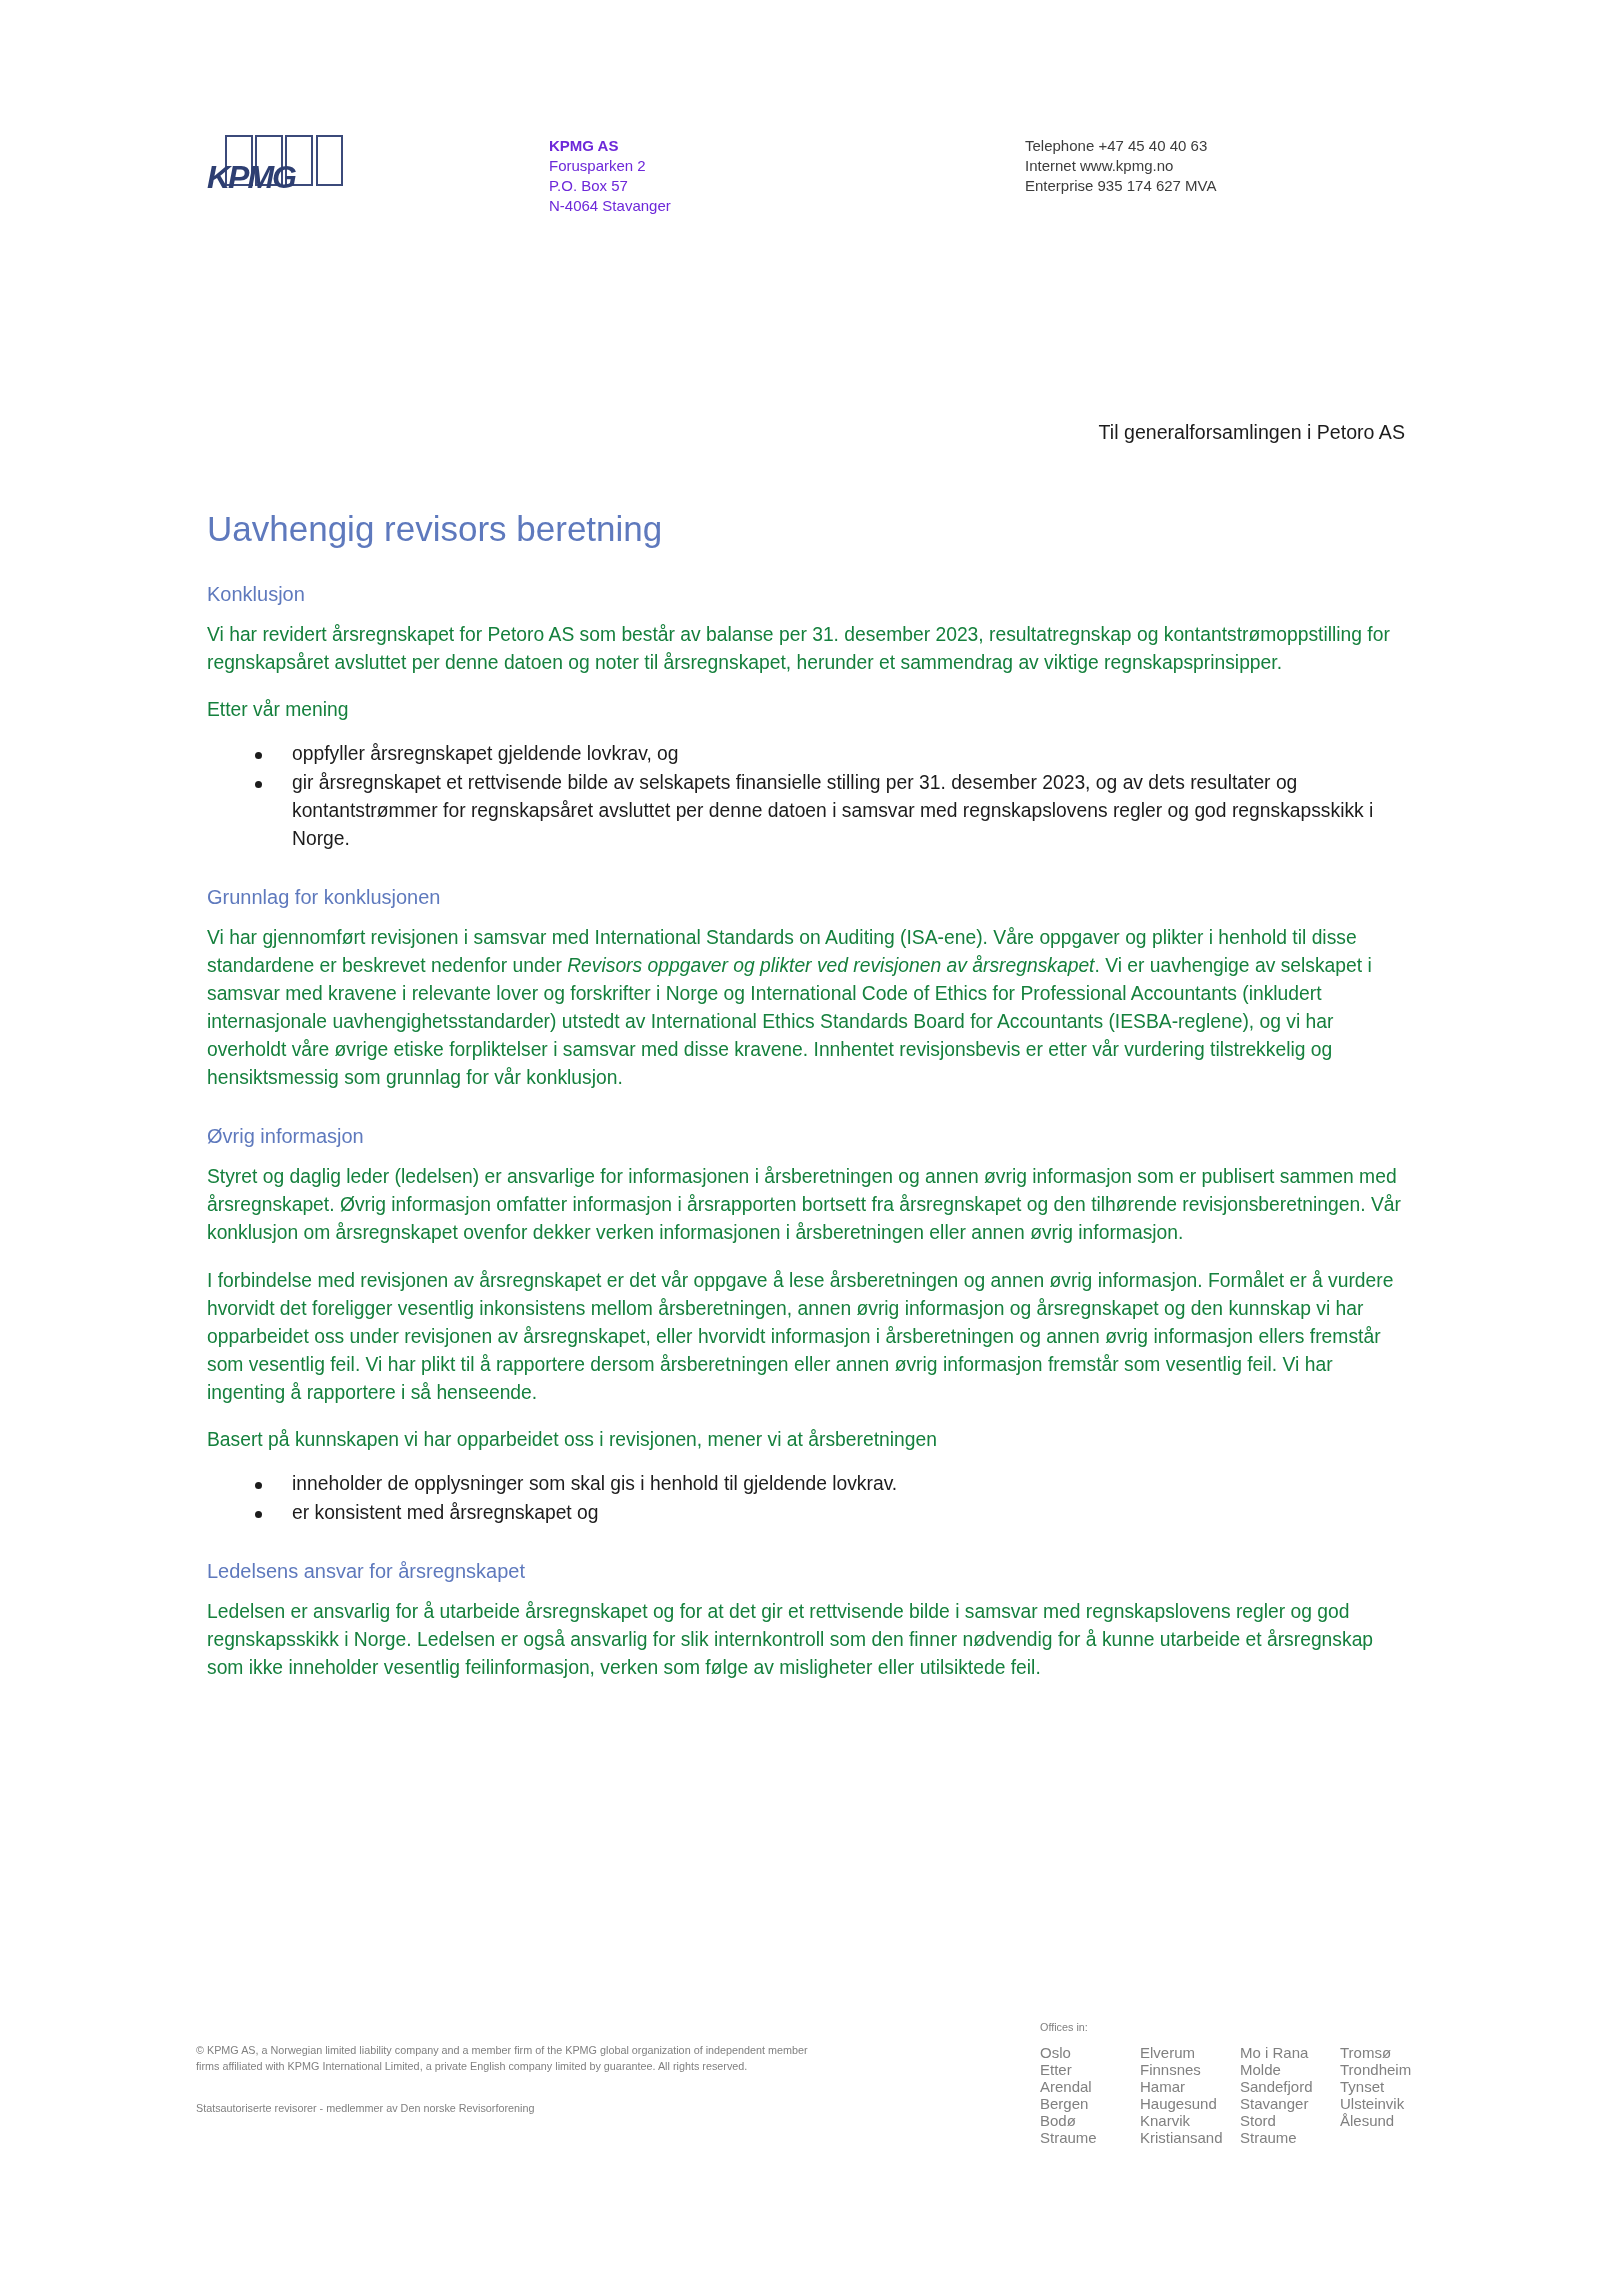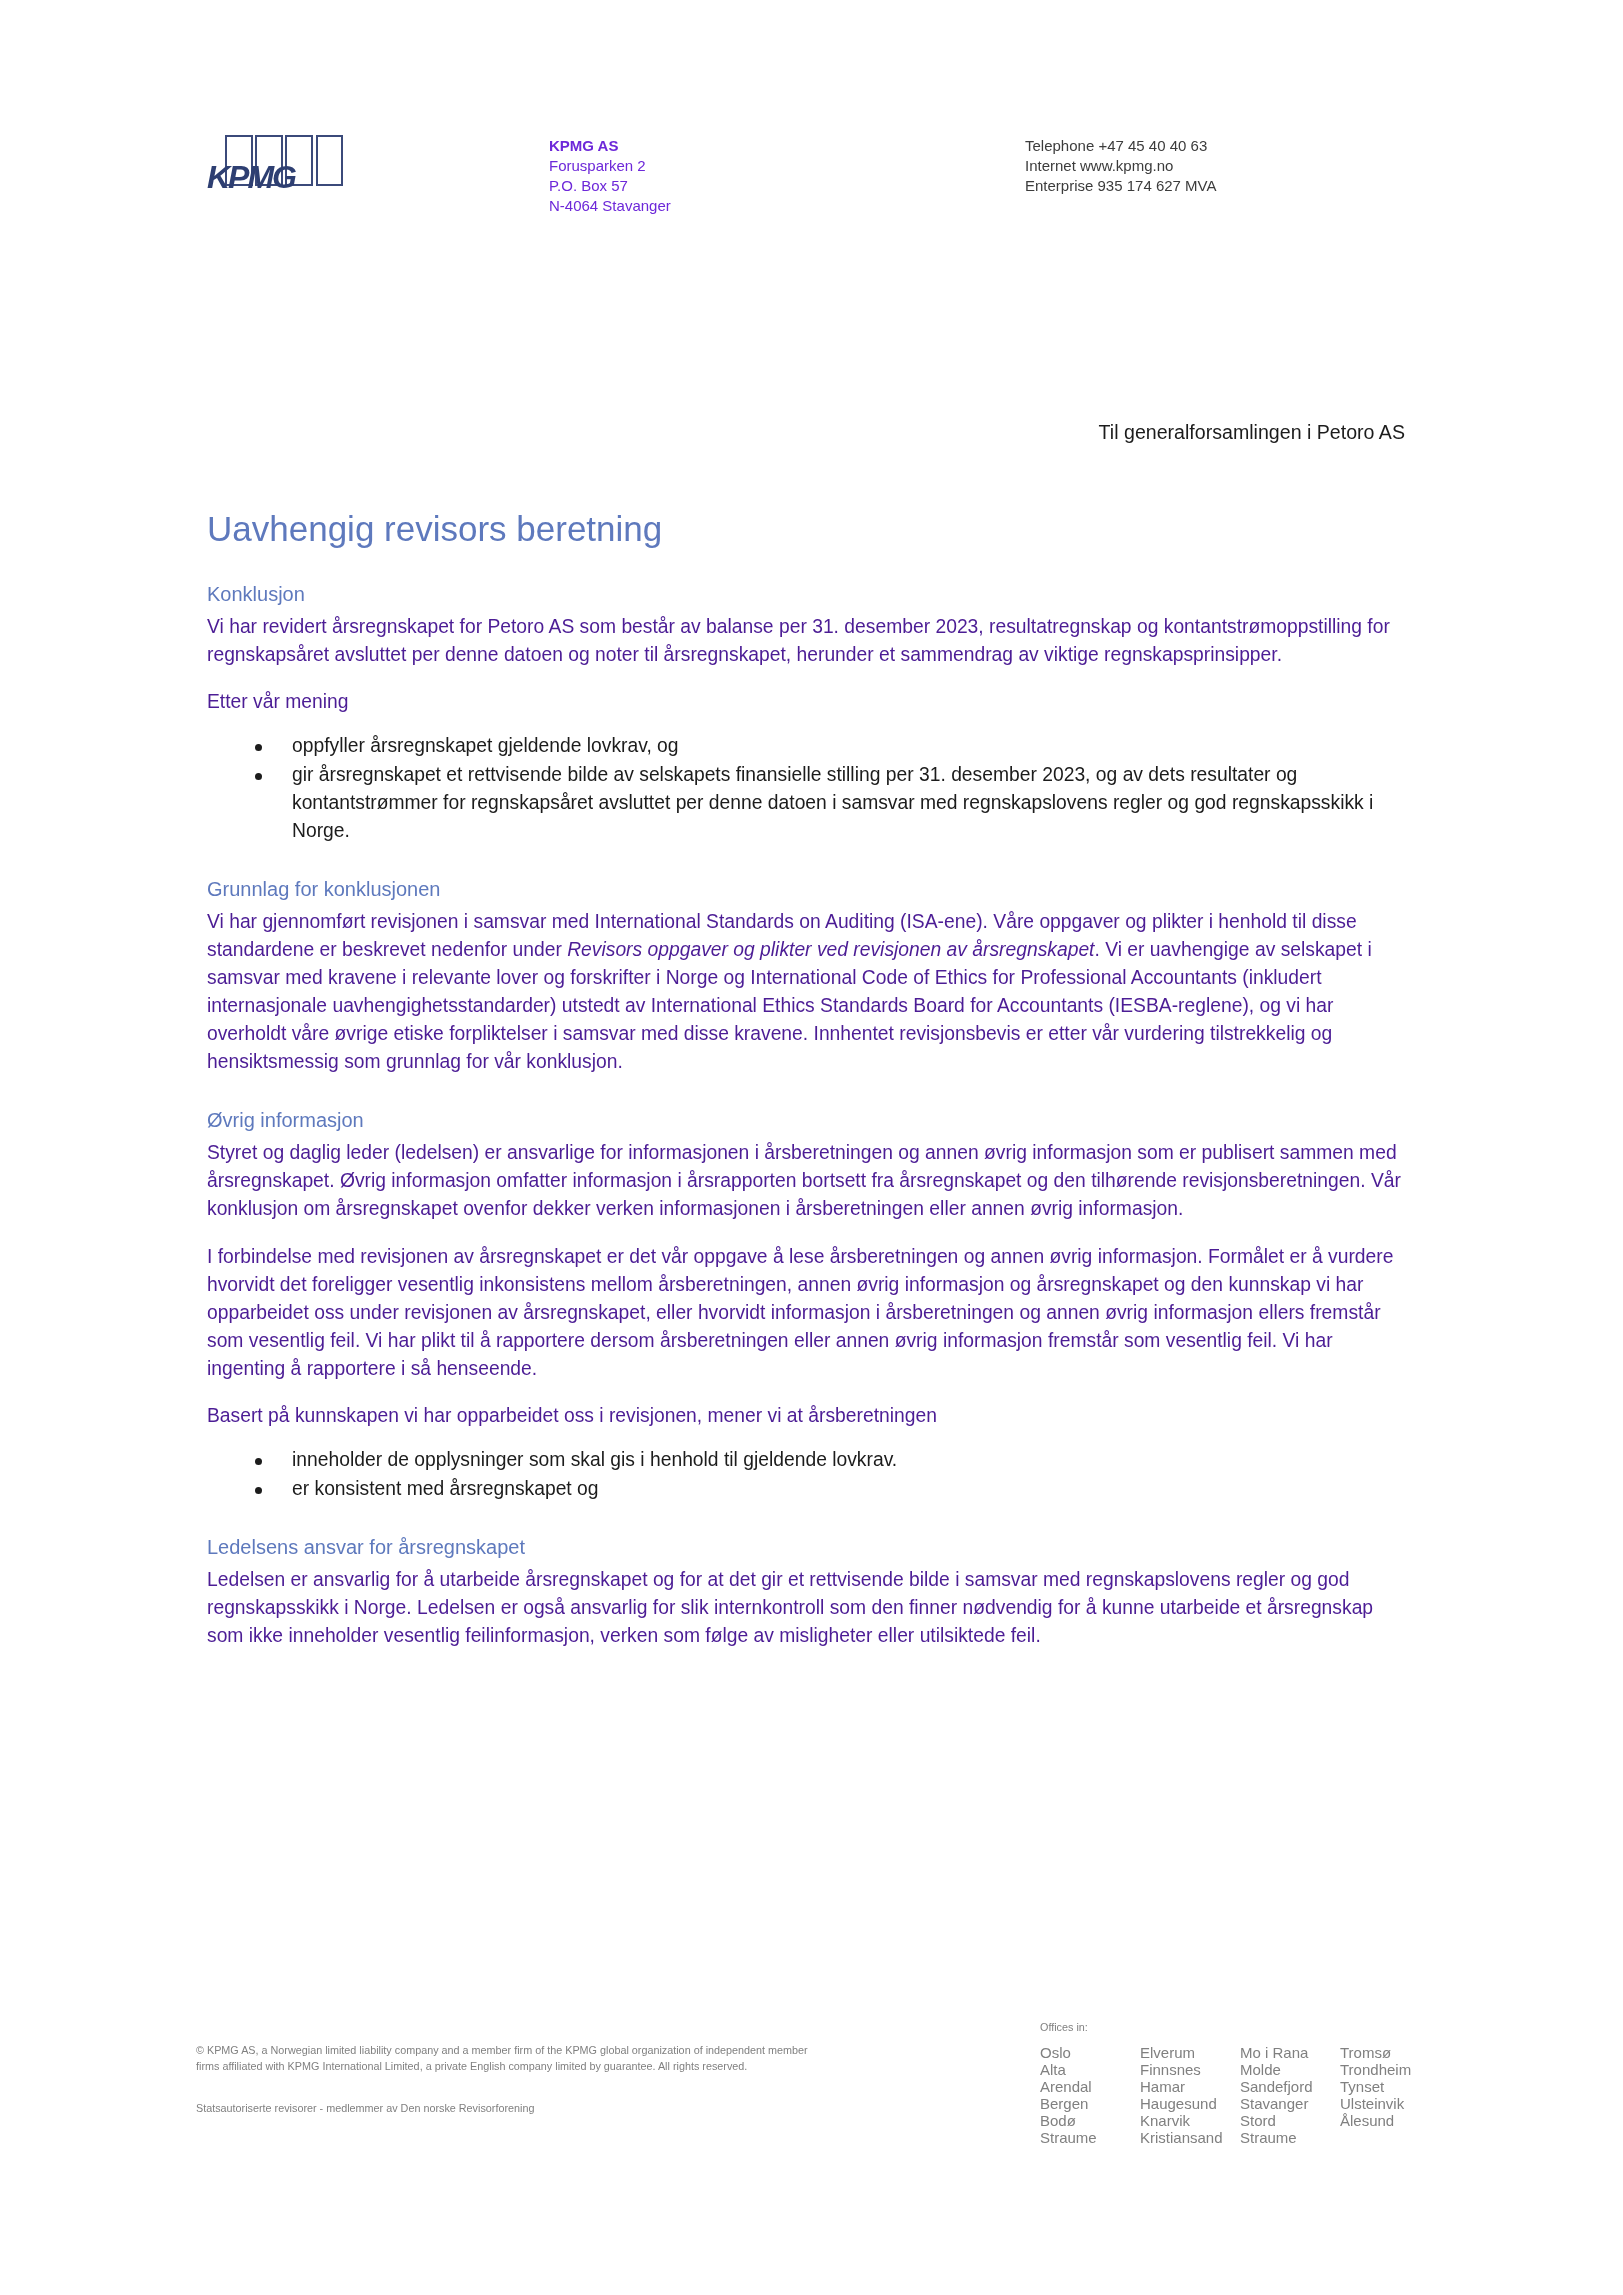--- a/index.html
+++ b/index.html
@@ -105,22 +105,22 @@
   h2.section {
     font-size: 20px;
     font-weight: normal;
     color: #5e79bd;
     margin: 31px 0 0 0;
     line-height: 1.3;
   }
   p.body {
     font-size: 19.3px;
     line-height: 28px;
-    color: #4c1d95;
-    margin: 6px 0 0 0;
+    color: #15803d;
+    margin: 14px 0 0 0;
     text-align: left;
   }
   p.body.tight { margin-top: 19.6px; }
   ul.bullets {
     margin: 15.7px 0 0 0;
     padding: 0 0 0 85px;
     list-style: none;
   }
   ul.bullets li {
     position: relative;
@@ -251,21 +251,21 @@
       <div>© KPMG AS, a Norwegian limited liability company and a member firm of the KPMG global organization of independent member</div>
       <div class="line2">firms affiliated with KPMG International Limited, a private English company limited by guarantee. All rights reserved.</div>
       <div class="assoc">Statsautoriserte revisorer - medlemmer av Den norske Revisorforening</div>
     </div>
 
     <div class="offices">
       <div class="offices-title">Offices in:</div>
       <div class="offices-grid">
         <div class="col">
           <div>Oslo</div>
-          <div>Alta</div>
+          <div>Etter</div>
           <div>Arendal</div>
           <div>Bergen</div>
           <div>Bodø</div>
           <div>Straume</div>
         </div>
         <div class="col">
           <div>Elverum</div>
           <div>Finnsnes</div>
           <div>Hamar</div>
           <div>Haugesund</div>

